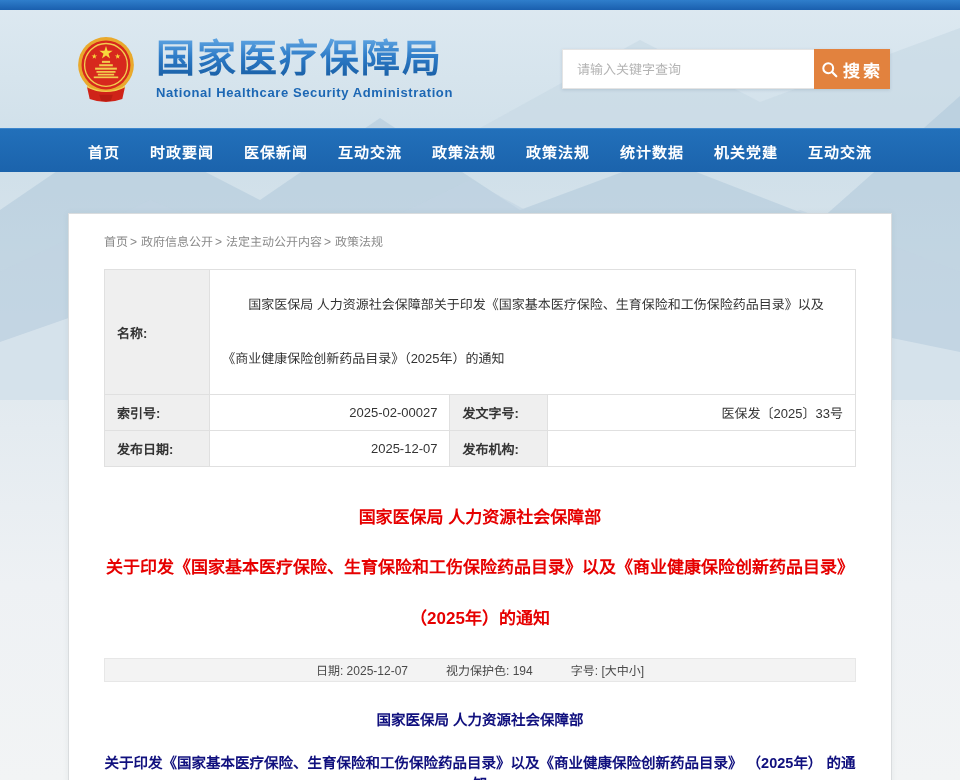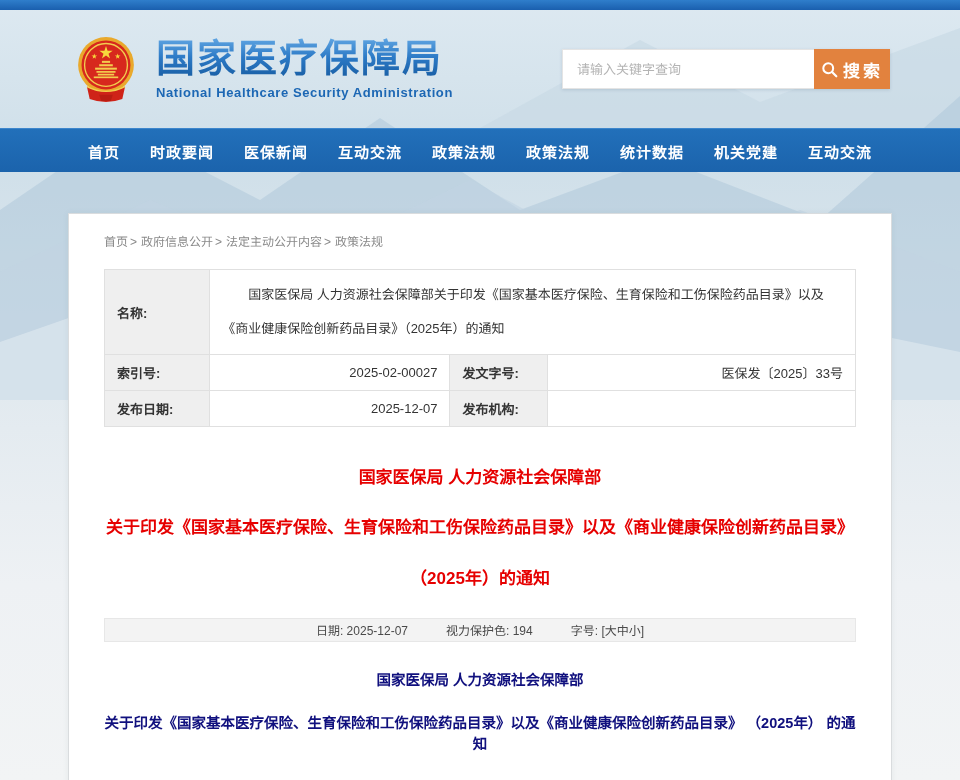--- a/index.html
+++ b/index.html
@@ -45,21 +45,21 @@
   .crumb::after { content:">"; margin:0 4px 0 2px; color:#8a8a8a; }
   .crumb:last-child::after { content:""; }
 
   .eye-row { margin-top:12px; display:flex; justify-content:flex-end; align-items:center; font-size:13px; color:#3d3d3d; }
   .swatch { display:inline-block; width:13px; height:13px; border:2px solid #1c1c1c; margin-left:7px; cursor:pointer; }
 
   .info-table { margin-top:20px; width:100%; border-collapse:collapse; font-size:13px; color:#333; }
   .info-table td { border:1px solid #e0e0e0; padding:8px 12px; }
   .info-table td.lbl { background:#efefef; font-weight:bold; white-space:nowrap; }
   .col-l1 { width:14%; } .col-v1 { width:32%; } .col-l2 { width:13%; } .col-v2 { width:41%; }
-  .name-val { line-height:34px; text-indent:2em; padding:6px 12px; }
+  .name-val { line-height:54px; text-indent:2em; padding:6px 12px; }
   .val { padding-left:21px;text-align:right; }
 
   .red-title { margin-top:40px; text-align:center; color:#e60000; font-weight:bold; font-size:17px; }
   .red-title div { margin-bottom:29px; line-height:1.25; }
 
   .meta-bar { margin-top:4px; height:24px; background:#f3f3f3; border:1px solid #e7e7e7;
               display:flex; justify-content:center; align-items:center; gap:38px; font-size:12px; color:#4a4a4a; }
   .meta-item { white-space:nowrap; }
   .meta-item .fs-ctl { cursor:pointer; }
 

